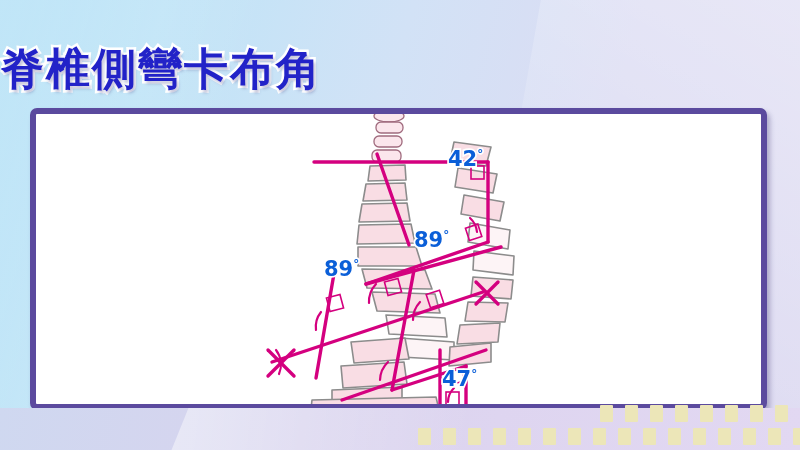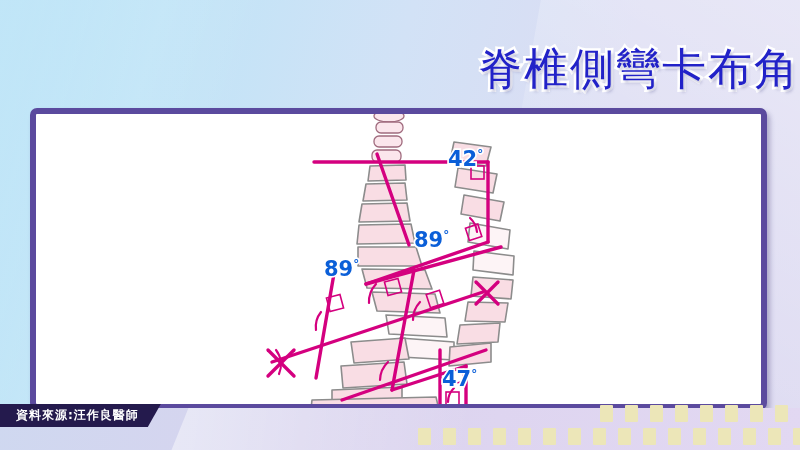--- a/index.html
+++ b/index.html
@@ -47,23 +47,23 @@
     transform: skewX(-18deg);
     pointer-events: none;
   }
 
   
   #title {
     position: absolute;
     left: 0;
     top: 40px;
     width: 800px;
-    text-align: right;
+    text-align: left;
     font-size: 44px;
-    font-weight: normal;
+    font-weight: bold;
     letter-spacing: 2px;
     color: #2222c8;
     -webkit-text-stroke: 5px #ffffff;
     paint-order: stroke fill;
     text-shadow: 2px 3px 3px rgba(90,90,150,0.35);
     white-space: nowrap;
   }
 
   
   #panel {
@@ -290,17 +290,14 @@
         <span></span>
         <span></span>
         <span></span>
         <span></span>
         <span></span>
         <span></span>
         <span></span>
       </div>
   </div>
 
-  <div id="source-banner">
-    <span>資料來源:汪作良醫師</span>
-  </div>
 
 </div>
 
 </body></html>

